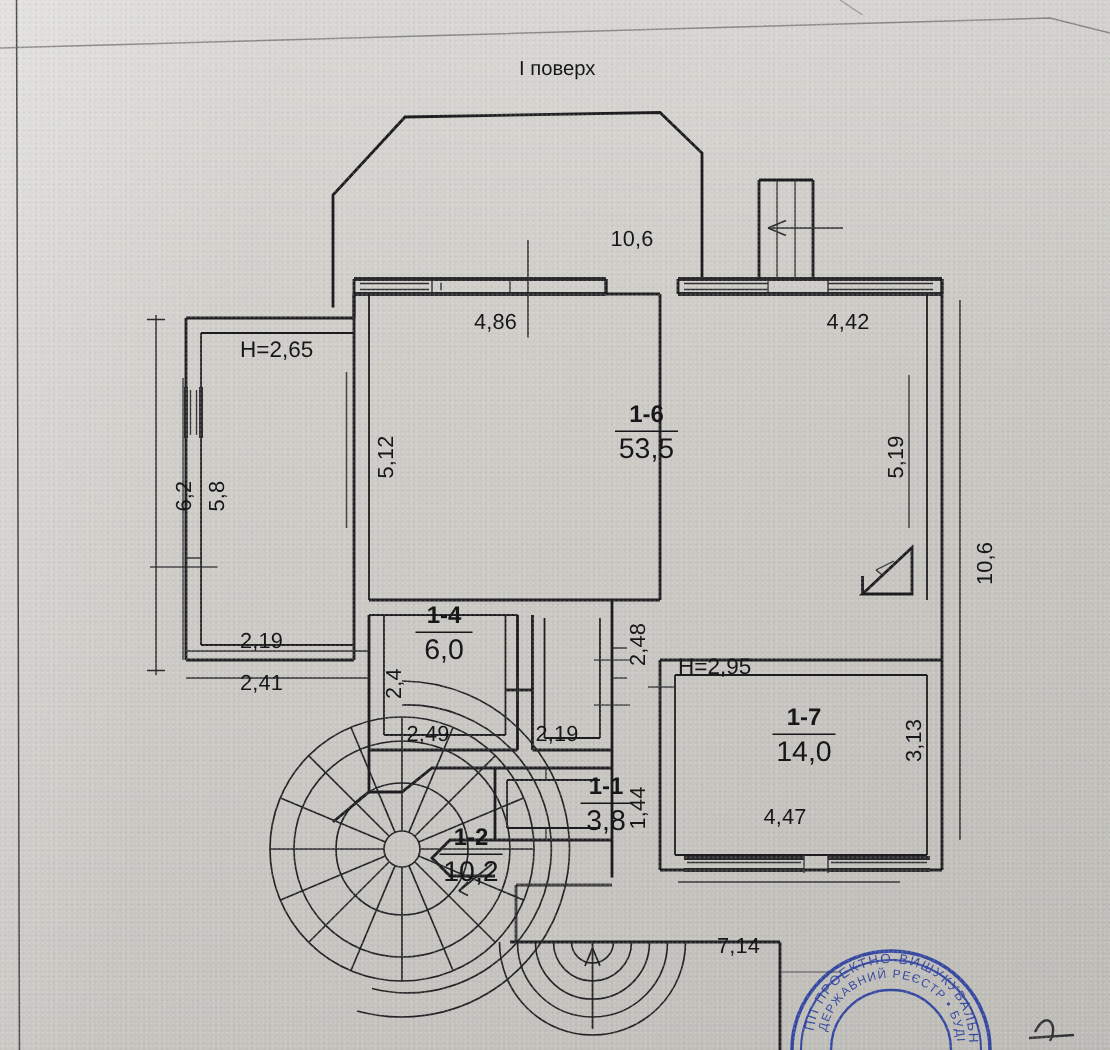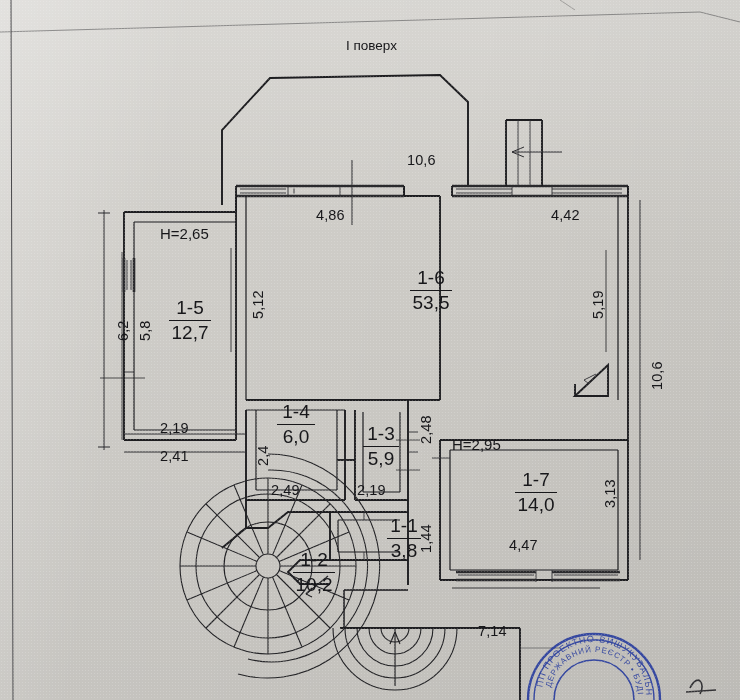--- a/index.html
+++ b/index.html
@@ -49,21 +49,21 @@
     line-height: 1;
     user-select: none;
   }
   .dim { font-size: 14.5px; letter-spacing: .1px; }
   .title { font-size: 13.5px; }
   .roombox {
     position: absolute;
     text-align: center;
     color: #17171a;
   }
-  .roombox .n { font-size: 19px; line-height: 1.08; }
+  .roombox .n { font-size: 16px; line-height: 1.08; font-weight: bold; }
   .roombox .bar {
     height: 1.4px;
     background: #17171a;
     margin: 1.5px auto 1.5px auto;
   }
   .roombox .a { font-size: 19px; line-height: 1.08; }
   .rot90 { transform: rotate(-90deg); transform-origin: left top; }
   .hlbl { font-size: 15px; }
 </style>
 </head>
@@ -311,37 +311,27 @@
   <div id="grain"></div>
 
   <div class="lbl title" style="left:346px; top:39px;">I поверх</div>
 
   <div class="roombox" style="left:392px; top:268px; width:78px;">
     <div class="n">1-6</div>
     <div class="bar" style="width:42px;"></div>
     <div class="a">53,5</div>
   </div>
 
-  <div class="roombox" style="left:154px; top:298px; width:72px;">
-    <div class="n">1-5</div>
-    <div class="bar" style="width:42px;"></div>
-    <div class="a">12,7</div>
-  </div>
 
   <div class="roombox" style="left:260px; top:402px; width:72px;">
     <div class="n">1-4</div>
     <div class="bar" style="width:38px;"></div>
     <div class="a">6,0</div>
   </div>
 
-  <div class="roombox" style="left:350px; top:424px; width:62px;">
-    <div class="n">1-3</div>
-    <div class="bar" style="width:36px;"></div>
-    <div class="a">5,9</div>
-  </div>
 
   <div class="roombox" style="left:340px; top:516px; width:56px;margin-left:36px;">
     <div class="n">1-1</div>
     <div class="bar" style="width:34px;"></div>
     <div class="a">3,8</div>
   </div>
 
   <div class="roombox" style="left:282px; top:550px; width:64px;">
     <div class="n">1-2</div>
     <div class="bar" style="width:42px;"></div>

